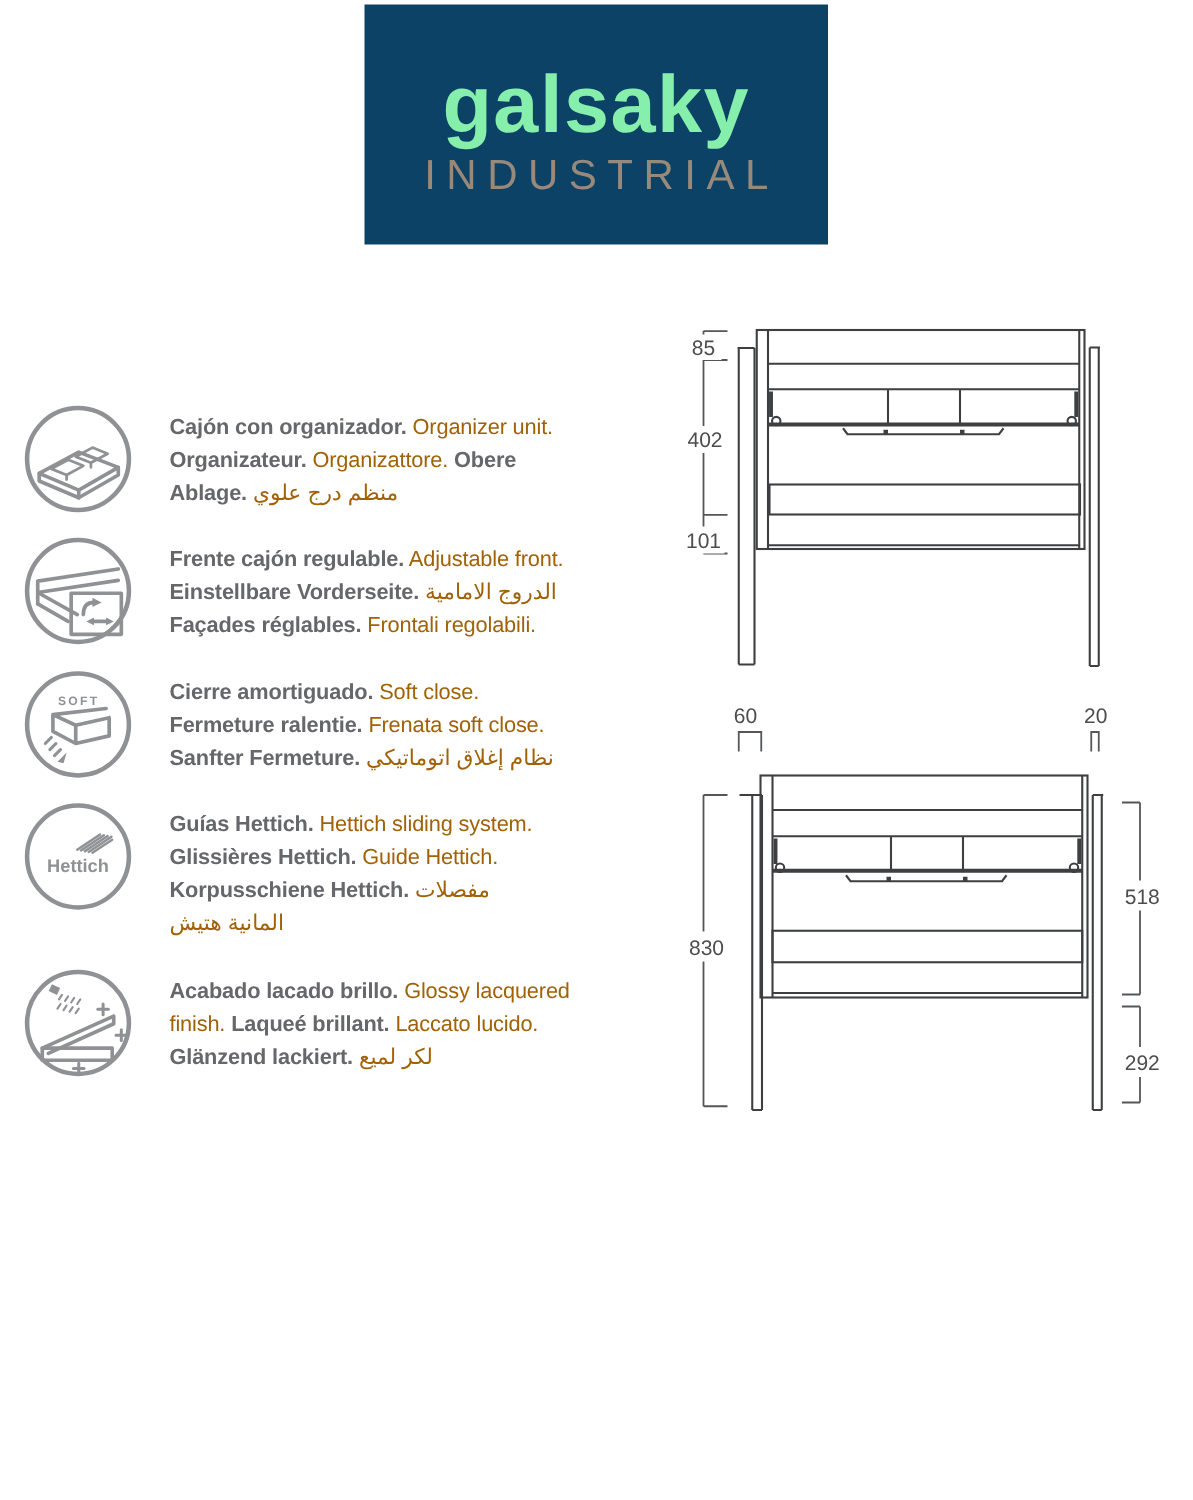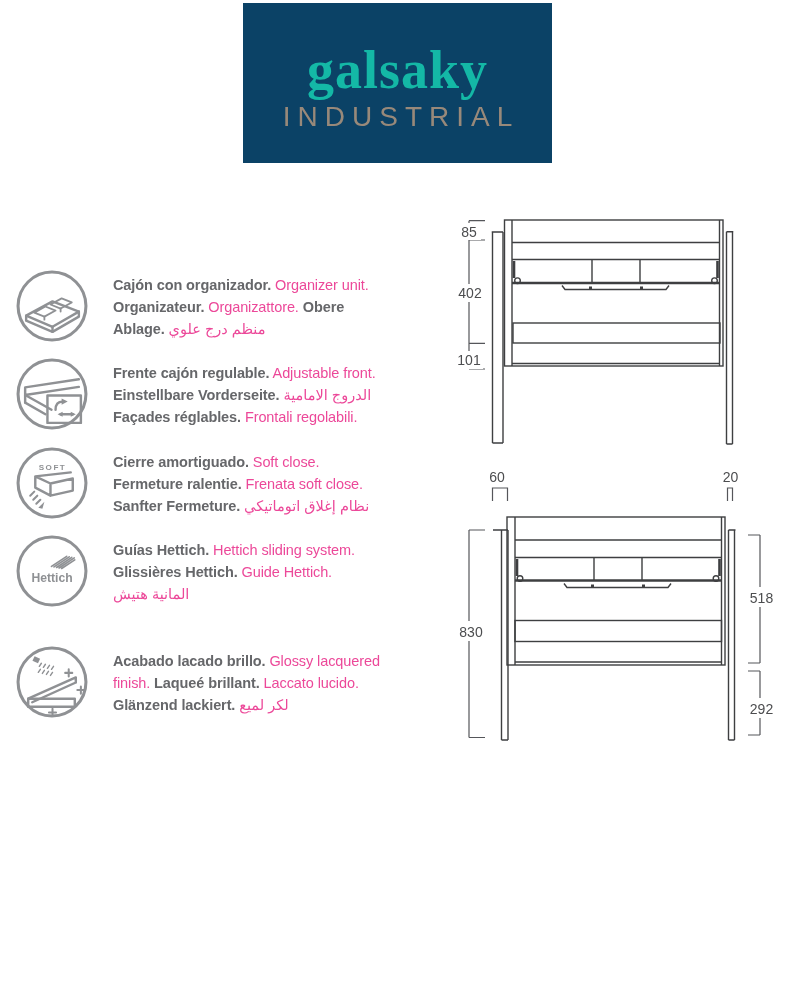--- a/index.html
+++ b/index.html
@@ -1,32 +1,32 @@
 <!DOCTYPE html>
 <html><head>
 <meta charset="utf-8">
 <style>
   html,body{margin:0;padding:0;background:#ffffff;}
   .page{position:relative;width:795px;height:1000px;background:#ffffff;overflow:hidden;
         font-family:"Liberation Sans",sans-serif;}
   
   .logo-box{position:absolute;left:243px;top:3px;width:309px;height:160px;background:#0b4266;
             display:flex;flex-direction:column;align-items:center;justify-content:center;}
-  .brand{font-family:Liberation Serif, serif;font-weight:700;font-size:54px;color:#14b8a6;
+  .brand{font-family:Liberation Sans, sans-serif;font-weight:700;font-size:54px;color:#86efac;
          line-height:1;margin-top:10px;letter-spacing:1px;}
   .tagline{font-size:28px;color:#98897a;letter-spacing:7px;margin-top:4px;padding-left:7px;
            font-weight:400;text-align:center;}
   
   .feature{position:absolute;left:14px;display:flex;}
   .f-icon{width:76px;height:76px;flex:0 0 76px;}
   .f-text{margin-left:23px;width:285px;padding-top:6px;font-size:14.5px;line-height:22px;
           letter-spacing:-0.1px;}
   .f-line{white-space:nowrap;}
   .strong{color:#66676a;font-weight:700;}
-  .muted{color:#ec4899;font-weight:400;}
+  .muted{color:#a16207;font-weight:400;}
   .icon-stroke{stroke:#8f9194;fill:none;stroke-width:2.4;stroke-linejoin:round;stroke-linecap:round;}
   .icon-circle{stroke:#8f9194;fill:none;stroke-width:3;}
   .icon-fill{fill:#8f9194;stroke:none;}
   .icon-label{fill:#8f9194;font-family:"Liberation Sans",sans-serif;font-weight:700;}
   
   .dwg{position:absolute;}
   .cab{stroke:#3e3f41;fill:none;stroke-width:1.4;}
   .cab-thick{stroke:#3e3f41;fill:none;stroke-width:2.6;}
   .dim{stroke:#55565a;fill:none;stroke-width:1.2;}
   .dim-txt{fill:#4c4d4f;font-family:"Liberation Sans",sans-serif;font-size:14px;}
@@ -95,20 +95,21 @@
 
   <div class="feature" style="top:533px">
     <svg class="f-icon" viewBox="0 0 75 75">
       <circle class="icon-circle" cx="37.5" cy="37.5" r="33.5"></circle>
       <text class="icon-label" x="37.5" y="48" font-size="12" text-anchor="middle">Hettich</text>
       <path class="icon-stroke" style="stroke-width:1.6" d="M37 33 L52 23 M39.5 33.5 L54.5 23.5 M42 34 L57 24 M44.5 34.5 L59.5 24.5 M47 35 L60 26.5"></path>
     </svg>
     <div class="f-text">
         <div class="f-line"><span class="strong">Guías Hettich.</span><span class="muted"> Hettich sliding system.</span></div>
         <div class="f-line"><span class="strong">Glissières Hettich.</span><span class="muted"> Guide Hettich.</span></div>
+        <div class="f-line"><span class="strong">Korpusschiene Hettich.</span><span class="muted"> مفصلات</span></div>
         <div class="f-line"><span class="muted">المانية هتيش</span></div>
       </div>
   </div>
 
   <div class="feature" style="top:644px">
     <svg class="f-icon" viewBox="0 0 75 75">
       <circle class="icon-circle" cx="37.5" cy="37.5" r="33.5"></circle>
       <rect class="icon-stroke" x="14" y="54" width="46" height="8"></rect>
       <path class="icon-stroke" d="M14 54 L61 33 M18 57.5 L61 38 M61 33 L61 38"></path>
       <path class="icon-stroke" style="stroke-width:2" d="M54 25 L54 32 M50.5 28.5 L57.5 28.5"></path>

